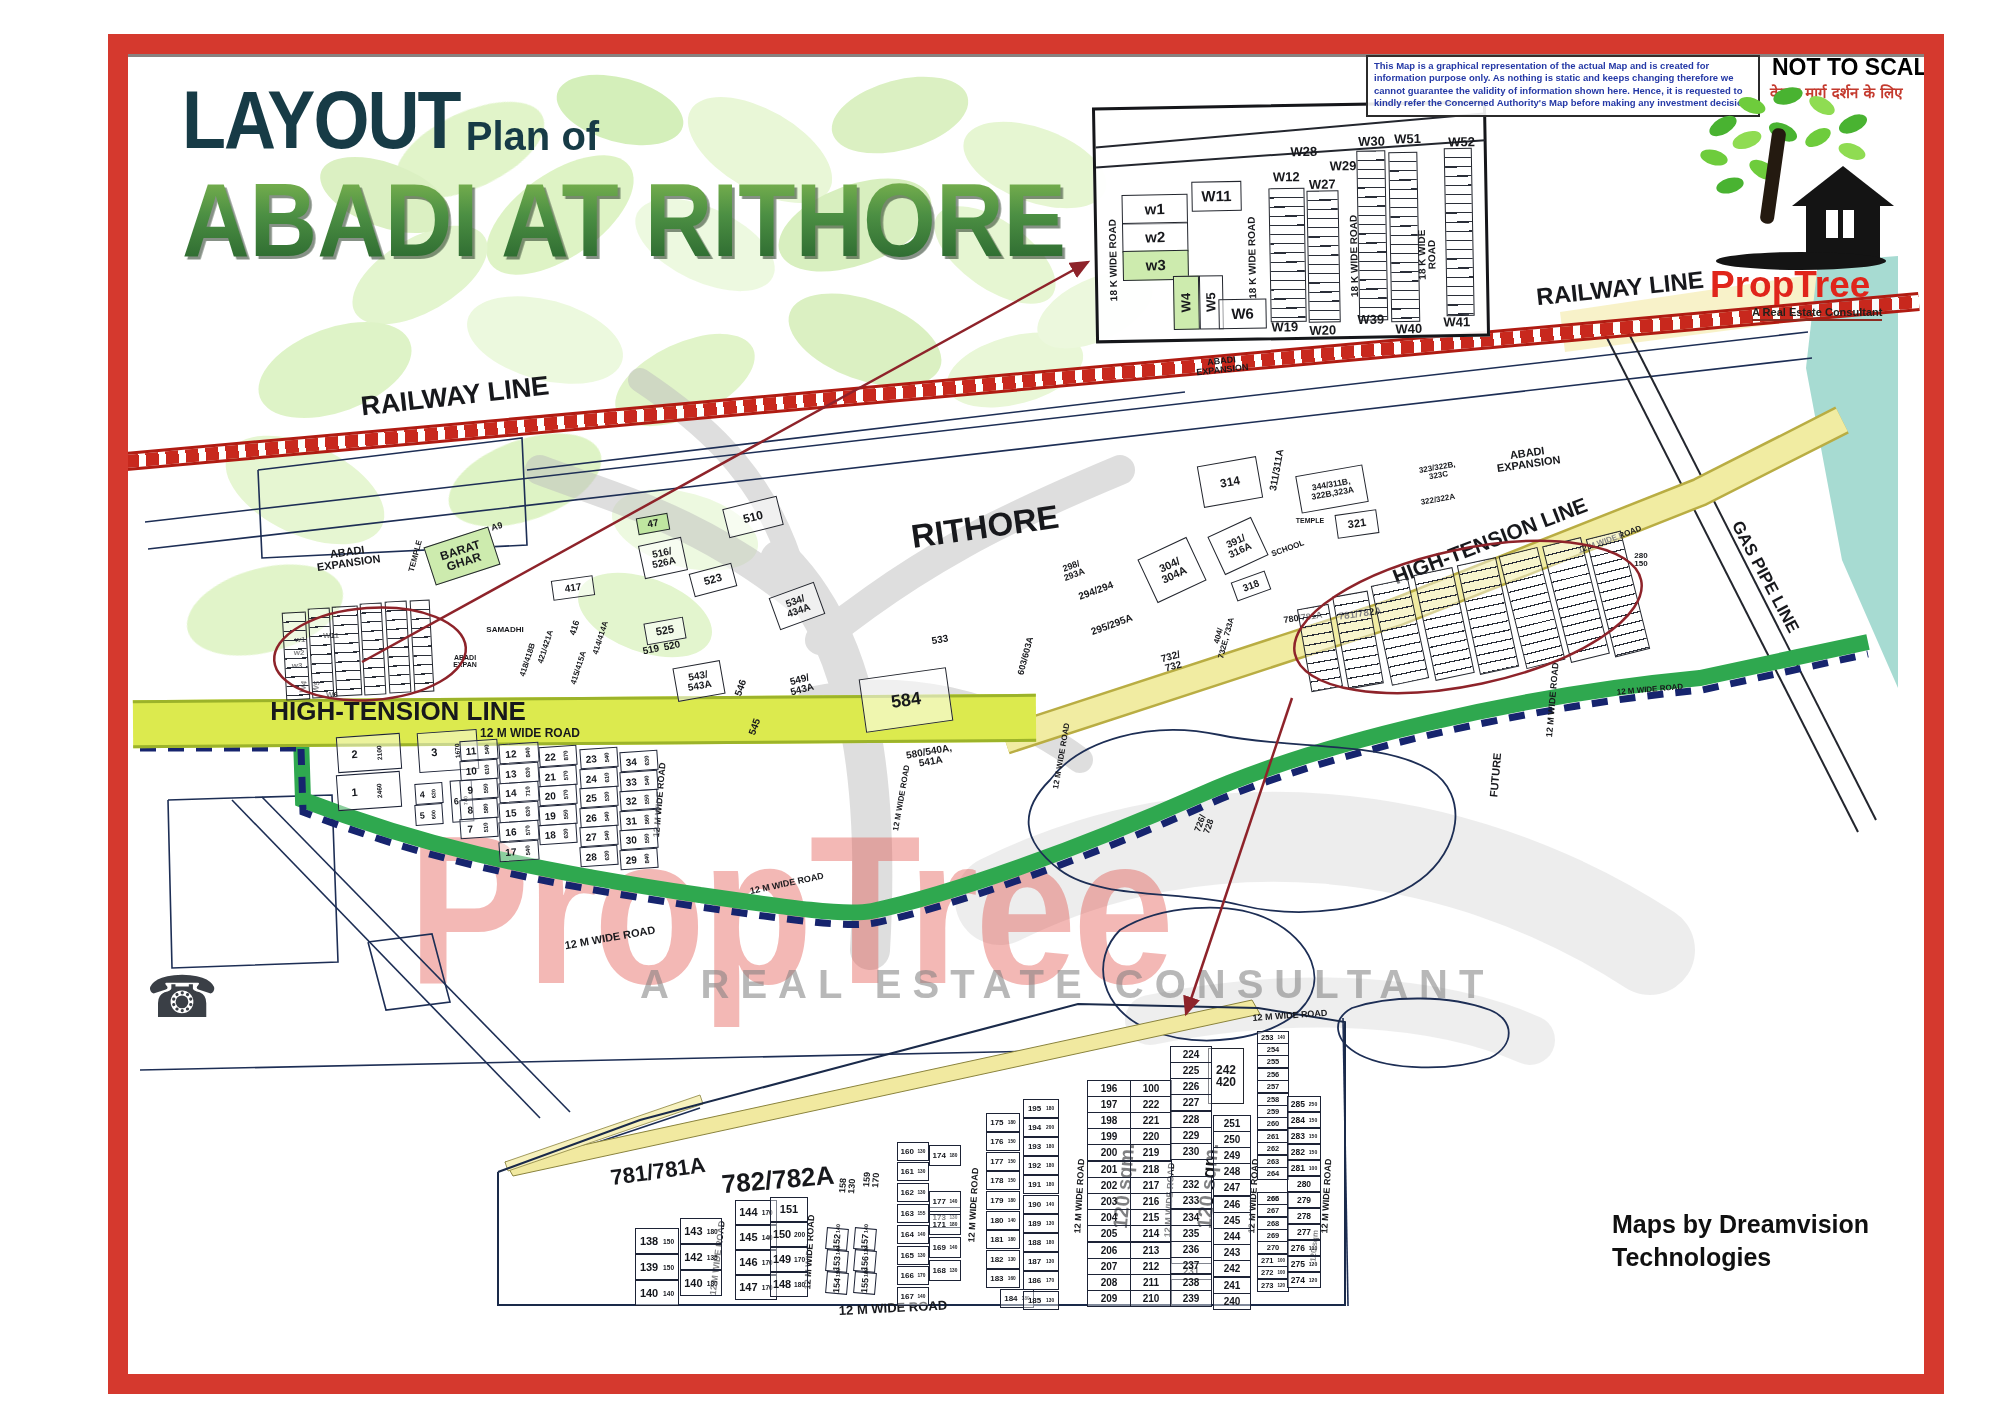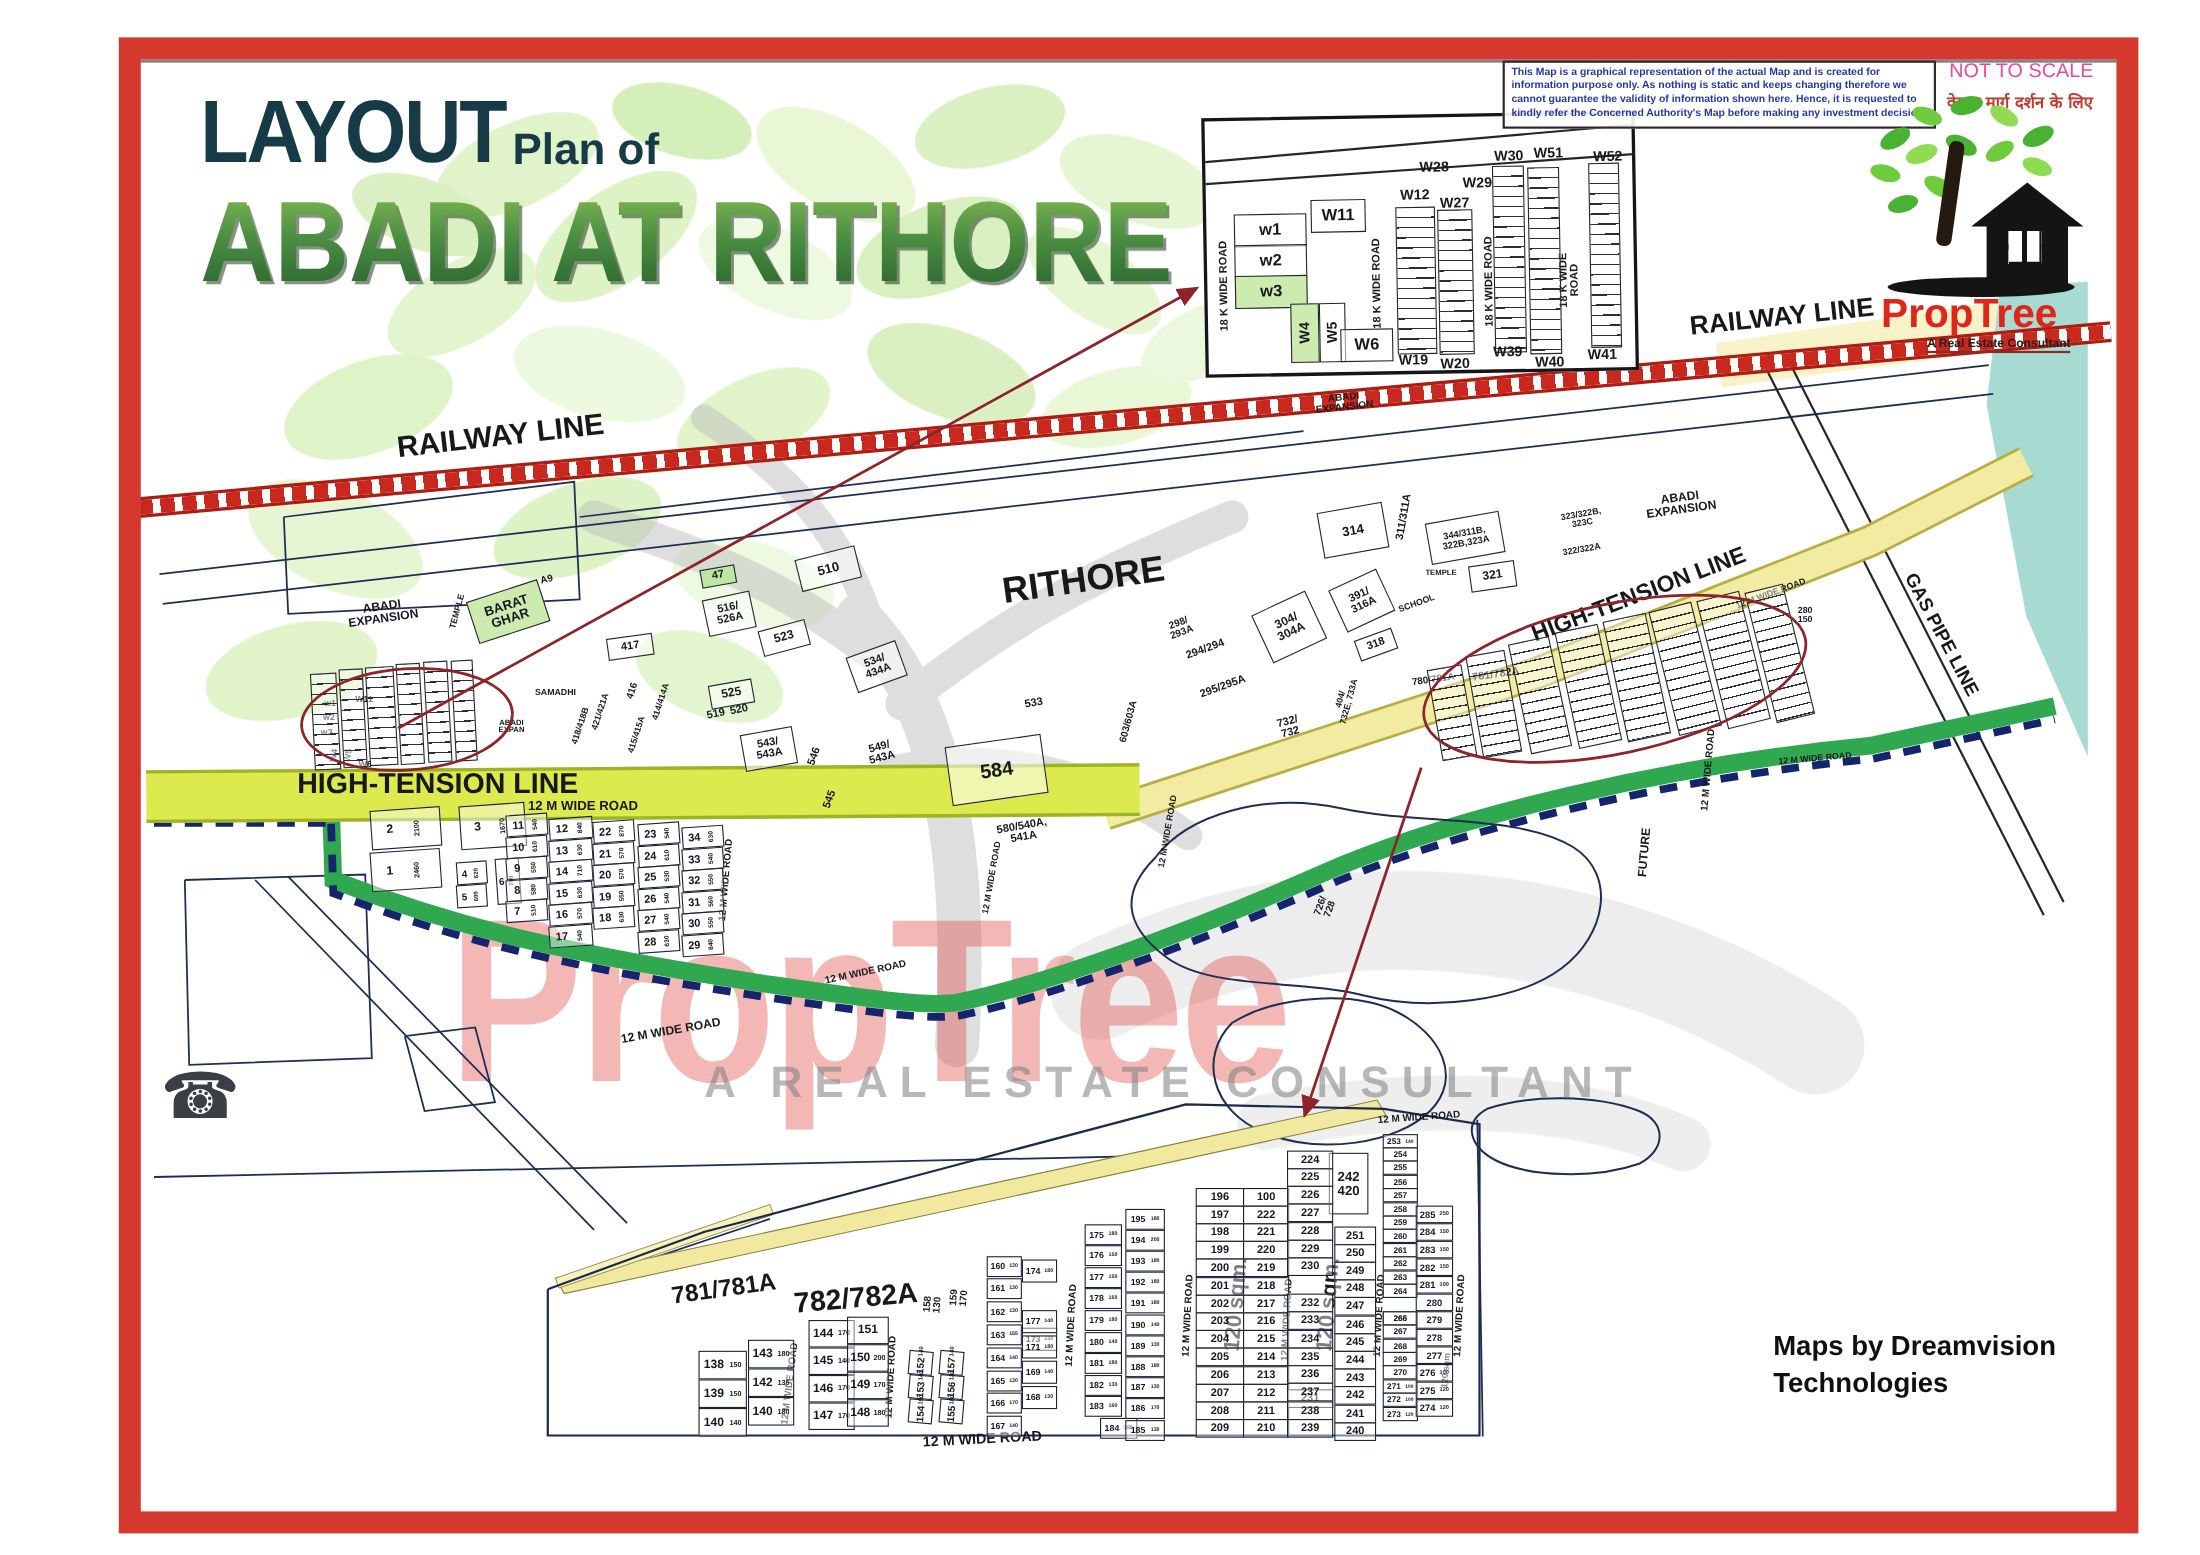--- a/index.html
+++ b/index.html
@@ -42,21 +42,21 @@
       transform:scaleY(1.12);transform-origin:left bottom;}
   #t2{font-size:40px;font-weight:700;color:#173b46;display:inline-block;margin-left:2px;}
   #t3{font-size:104px;font-weight:800;letter-spacing:0px;line-height:1;display:block;margin-top:2px;
       background:linear-gradient(180deg,#86bb52 0%,#4c8f43 45%,#26622c 100%);
       -webkit-background-clip:text;background-clip:text;color:transparent;
       transform:scaleX(.9);transform-origin:left top;white-space:nowrap;
       filter:drop-shadow(3px 3px 0 rgba(35,55,35,.55));}
   
   #disc{left:1366px;top:55px;width:378px;height:52px;border:2.5px solid #2b2b2b;z-index:7;
         padding:3px 6px;font-size:9.5px;line-height:1.3;color:#2438a6;font-weight:600;background:rgba(255,255,255,.9);}
-  #nts{left:1772px;top:54px;z-index:7;font-size:18px;font-weight:400;color:#ec4899;}
+  #nts{left:1772px;top:54px;z-index:7;font-size:23px;font-weight:700;color:#000000;}
   #nts-hi{left:1770px;top:82px;z-index:7;font-size:15px;font-weight:700;color:#c43a2e;font-family:"DejaVu Sans",sans-serif;}
   
   #logo{left:1688px;top:88px;width:218px;height:230px;z-index:7;}
   .leaf{position:absolute;border-radius:50%;}
   #lg-house{position:absolute;left:118px;top:108px;width:74px;height:64px;background:#141414;}
   #lg-roof{position:absolute;left:104px;top:78px;width:0;height:0;border-left:51px solid transparent;
            border-right:51px solid transparent;border-bottom:40px solid #141414;}
   #lg-win{position:absolute;left:138px;top:122px;width:30px;height:30px;
           background:#fff;box-shadow:inset -2px 0 #141414, inset 0 -2px #141414;
           background:linear-gradient(90deg,#fff 0 12px,#141414 12px 17px,#fff 17px 30px),

